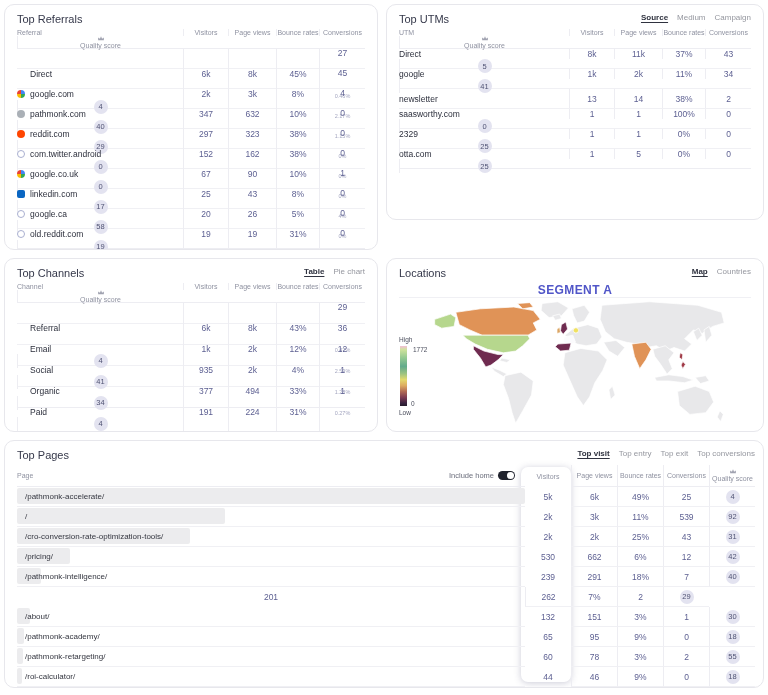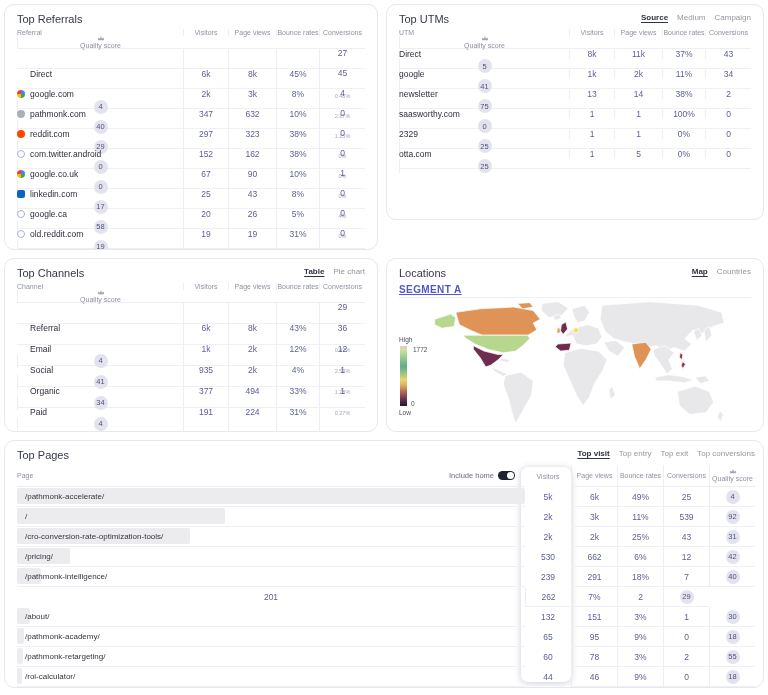--- a/index.html
+++ b/index.html
@@ -36,21 +36,21 @@
   .row .vline.conv { flex-direction:column; }
   .ic { width:8px; height:8px; border-radius:50%; display:inline-block; margin-right:5px; flex:none; }
   .ic-none { visibility:hidden; }
   .ic-google { background:conic-gradient(#4285f4 0 25%, #34a853 25% 50%, #fbbc05 50% 75%, #ea4335 75% 100%); }
   .ic-reddit { background:#ff4500; }
   .ic-globe { background:#fff; border:1.5px solid #a9afd0; }
   .ic-linkedin { background:#0a66c2; border-radius:2px; }
   .ic-pathmonk { background:#aab0b6; }
 
   
-  .seg-label { text-align:left; font-size:10px; font-weight:bold; color:#5156c8; letter-spacing:.4px; height:14px; line-height:14px;text-decoration:underline; }
+  .seg-label { text-align:center; font-size:12px; font-weight:bold; color:#5156c8; letter-spacing:.4px; height:14px; line-height:14px; }
   .map-wrap { border-top:1px solid #f0f0f4; position:relative; height:134px; }
   .map-svg { display:block; margin:2px auto 0 30px; }
   .legend { position:absolute; left:0; top:38px; width:40px; font-size:6.5px; color:#4a4d5c; }
   .legend .bar { display:block; margin:2px 0; }
   .lg-max { position:absolute; left:14px; top:10px; font-size:6.5px; color:#4a4d5c; }
   .lg-min { position:absolute; left:12px; top:64px; font-size:6.5px; color:#4a4d5c; }
 
   
   .pg-thead { display:grid; grid-template-columns:1fr 46px 46px 46px 46px 46px; height:22px; align-items:center; }
   .pg-th { font-size:7px; color:#8f92a1; text-align:center; }
@@ -309,23 +309,20 @@
           </div>
         </div>
         <div class="row">
           <div class="cell name">
             <span class="nm">newsletter</span>
           </div>
           <div class="cell num vline">13</div>
           <div class="cell num vline">14</div>
           <div class="cell num vline">38%</div>
           <div class="cell num vline">2</div>
-          <div class="cell vline">
-            <span class="badge">75</span>
-          </div>
         </div>
         <div class="row">
           <div class="cell name">
             <span class="nm">saasworthy.com</span>
           </div>
           <div class="cell num vline">1</div>
           <div class="cell num vline">1</div>
           <div class="cell num vline">100%</div>
           <div class="cell num vline">0</div>
           <div class="cell vline">

